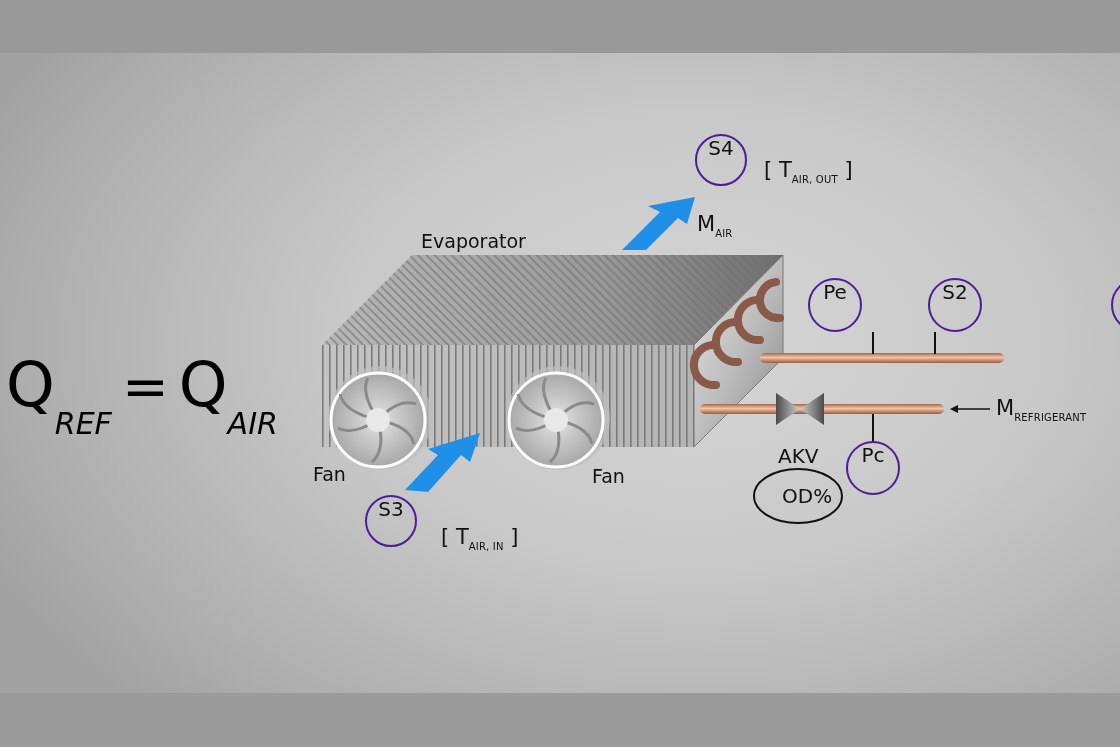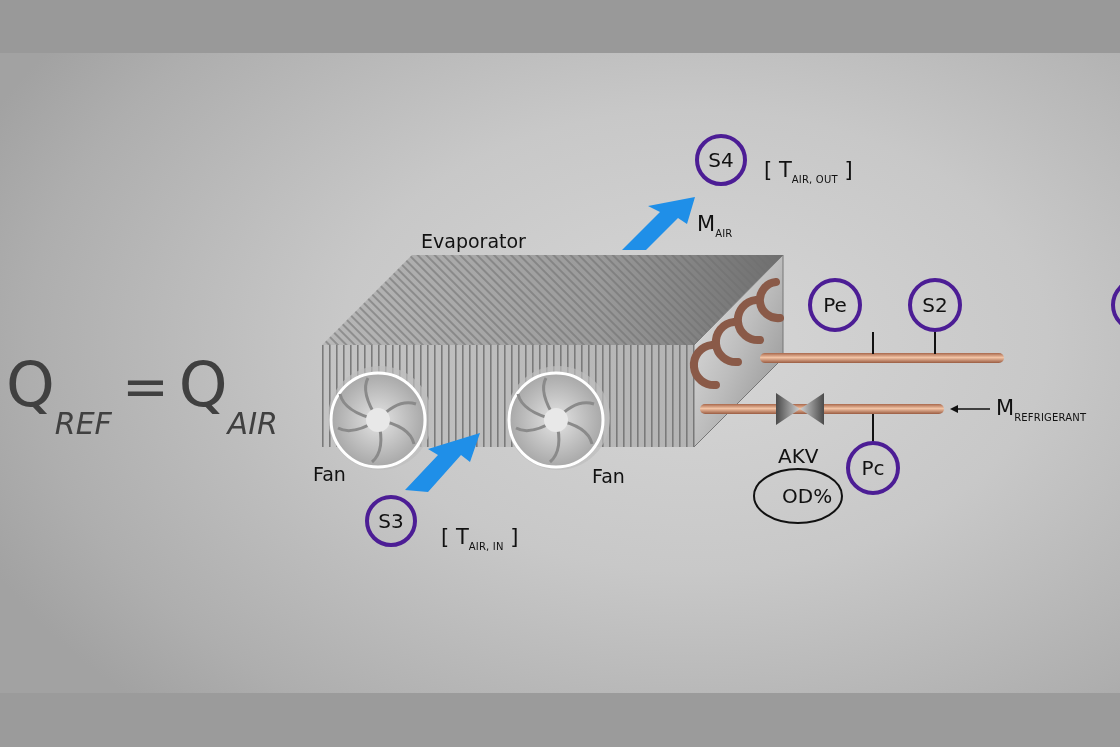--- a/index.html
+++ b/index.html
@@ -2,23 +2,23 @@
 <html><head>
 <meta charset="utf-8">
 <style>
   html,body{margin:0;padding:0;}
   body{width:1120px;height:747px;position:relative;overflow:hidden;background:#9a9a9a;font-family:"DejaVu Sans","Liberation Sans",sans-serif;color:#111;}
   .band-top{position:absolute;left:0;top:0;width:1120px;height:53px;background:#999;}
   .band-bottom{position:absolute;left:0;top:693px;width:1120px;height:54px;background:#9b9b9b;}
   .canvas{position:absolute;left:0;top:53px;width:1120px;height:640px;
     background:radial-gradient(ellipse 70% 80% at 62% 45%, #d6d6d6 0%, #c8c8c8 45%, #aeaeae 85%, #a2a2a2 100%);}
   .lbl{position:absolute;white-space:nowrap;line-height:1;}
-  .sensor{position:absolute;border:4px solid #4c1d95;border-radius:50%;display:flex;align-items:center;justify-content:center;font-size:20px;background:transparent;box-sizing:border-box;}
+  .sensor{position:absolute;border:2px solid #4c1d95;border-radius:50%;display:flex;justify-content:center;font-size:20px;background:transparent;box-sizing:border-box;}
   .sub{font-size:10px;vertical-align:-6px;letter-spacing:0.2px;}
-  .eq{position:absolute;left:6px;top:348px;font-family:"DejaVu Sans",sans-serif;font-style:italic;color:#404040;white-space:nowrap;}
+  .eq{position:absolute;left:6px;top:348px;font-family:"DejaVu Sans",sans-serif;font-style:italic;color:#000000;white-space:nowrap;}
   .eq .big{font-size:62px;font-style:normal;}
   .eq .s{font-size:30px;font-style:italic;position:relative;top:28px;}
   .eq .op{font-size:56px;font-style:normal;margin:0 10px;}
   svg{position:absolute;left:0;top:0;}
 </style>
 </head>
 <body>
 
 <div class="band-top"></div>
 <div class="canvas"></div>
@@ -159,21 +159,21 @@
 <div class="sensor" style="left:365px;top:495px;width:52px;height:52px;">
     <span>S3</span>
   </div>
 <div class="lbl" style="left:433px;top:527px;font-size:21px;margin-left:8px;">
   <span>[</span> <span>T</span><span class="sub">AIR, IN</span> <span>]</span>
 </div>
 
 <div class="sensor" style="left:808px;top:278px;width:54px;height:54px;">
     <span>Pe</span>
   </div>
-<div class="sensor" style="left:908px;top:278px;width:54px;height:54px;">
+<div class="sensor" style="left:928px;top:278px;width:54px;height:54px;">
     <span>S2</span>
   </div>
 <div class="sensor" style="left:1111px;top:278px;width:54px;height:54px;">
     <span>Tc</span>
   </div>
 <div class="sensor" style="left:846px;top:441px;width:54px;height:54px;">
     <span>Pc</span>
   </div>
 
 <div class="lbl" style="left:996px;top:398px;font-size:21px;">

